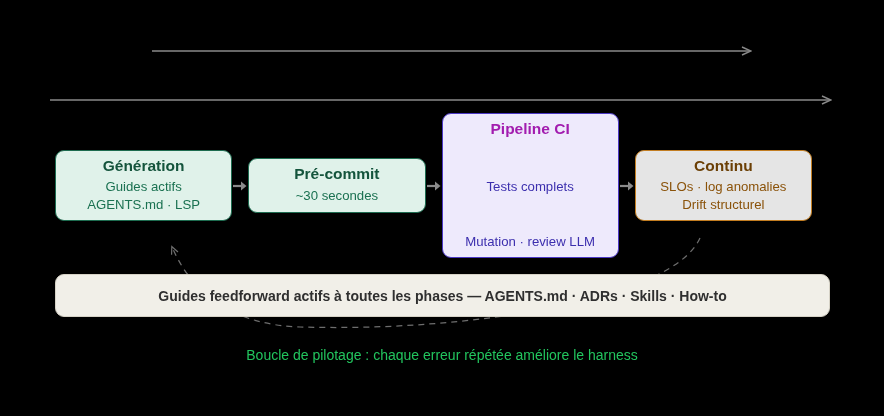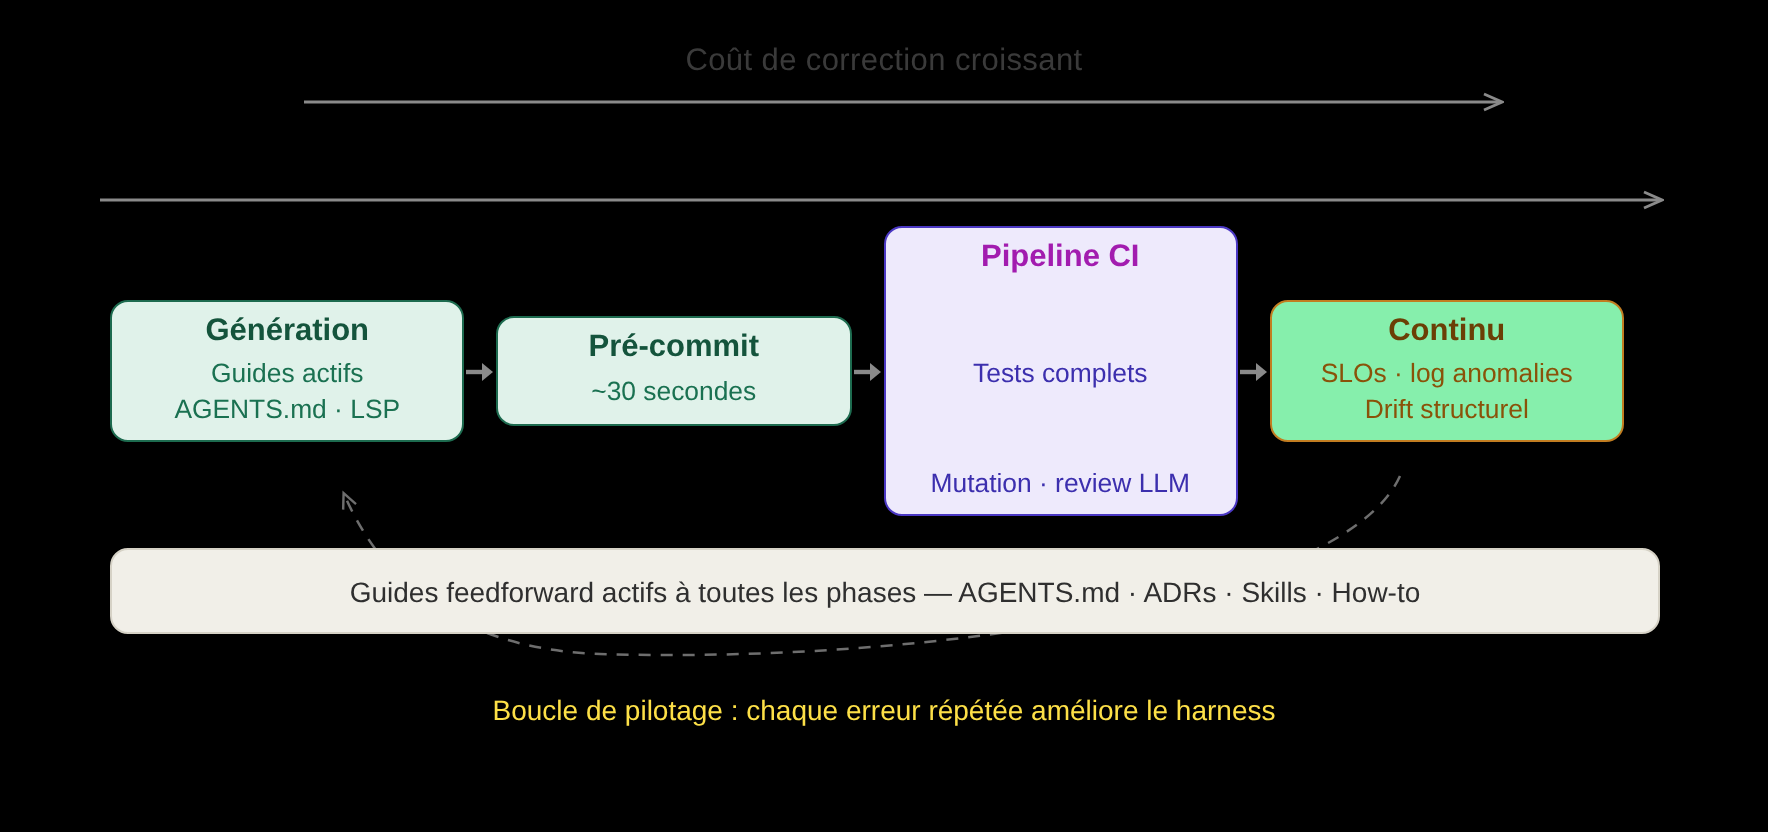--- a/index.html
+++ b/index.html
@@ -74,21 +74,21 @@
   }
 
   .stage.green  { background: #e0f2ea; border-color: #1d6b4f; }
   .stage.green .stage-title { color: #14543c; }
   .stage.green .stage-line  { color: #1a7151; }
 
   .stage.purple { background: #eeeafc; border-color: #4b38c4; }
   .stage.purple .stage-title { color: #a21caf; }
   .stage.purple .stage-line  { color: #3c2fae; margin-top: 37px; }
 
-  .stage.tan    { background: #86efac; border-color: #c27d21; }
+  .stage.tan    { background: #e5e5e5; border-color: #c27d21; }
   .stage.tan .stage-title { color: #6b3f05; }
   .stage.tan .stage-line  { color: #8a5209; }
 
   .connector {
     flex: 0 0 16px;
     display: flex;
     align-items: center;
     justify-content: center;
   }
 
@@ -101,39 +101,39 @@
     height: 43px;
     background: #f1efe8;
     border: 1px solid #d6d2c6;
     border-radius: 9px;
     box-sizing: border-box;
     display: flex;
     align-items: center;
     justify-content: center;
     color: #2f2f2f;
     font-size: 14px;
+    font-weight: bold;
   }
 
   
   .footer-caption {
     position: absolute;
     left: 0;
     top: 347px;
     width: 884px;
     text-align: center;
     font-size: 14px;
-    color: #fde047;
+    color: #22c55e;
   }
 </style>
 </head>
 <body>
 
 <div id="diagram">
 
-  <div class="top-title">Coût de correction croissant</div>
 
   <svg class="axis-svg" viewBox="0 0 884 416" xmlns="http://www.w3.org/2000/svg">
     <defs>
       <marker id="head-light" markerWidth="11" markerHeight="11" refX="9" refY="5" orient="auto" markerUnits="userSpaceOnUse">
         <path d="M1,1 L10,5 L1,9" fill="none" stroke="#8a8a8a" stroke-width="1.4"></path>
       </marker>
       <marker id="head-dash" markerWidth="10" markerHeight="10" refX="8" refY="4.5" orient="auto" markerUnits="userSpaceOnUse">
         <path d="M1,1 L8.5,4.5 L1,8" fill="none" stroke="#6e6e6e" stroke-width="1.2"></path>
       </marker>
     </defs>

